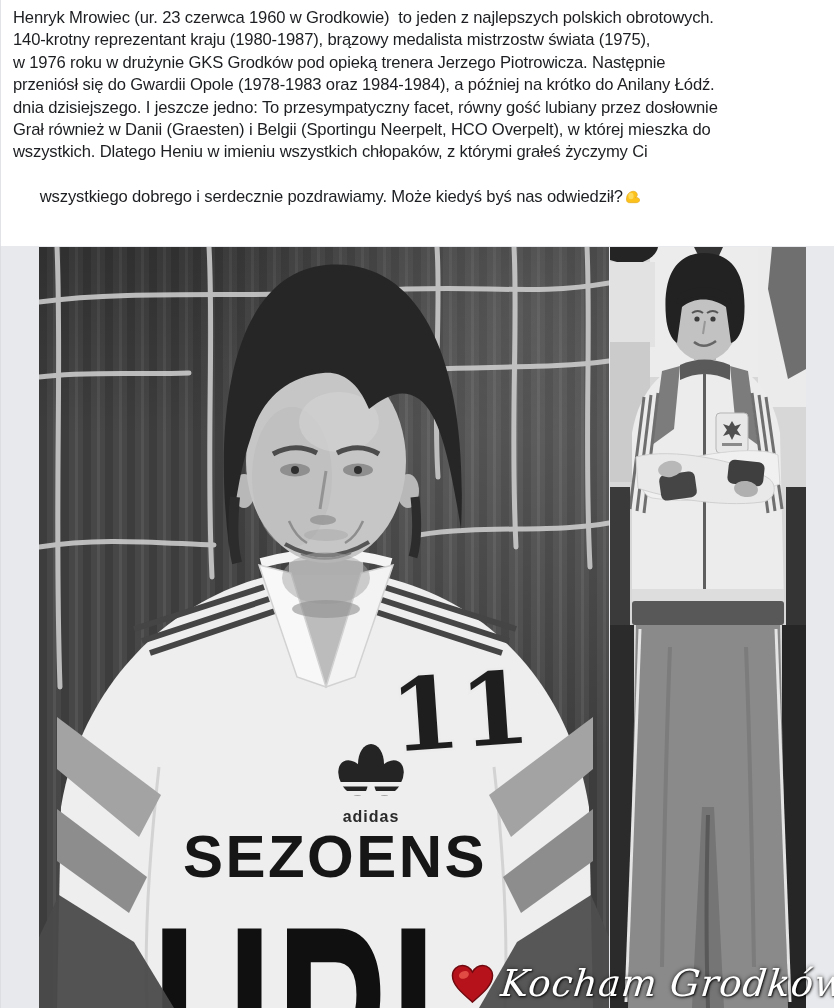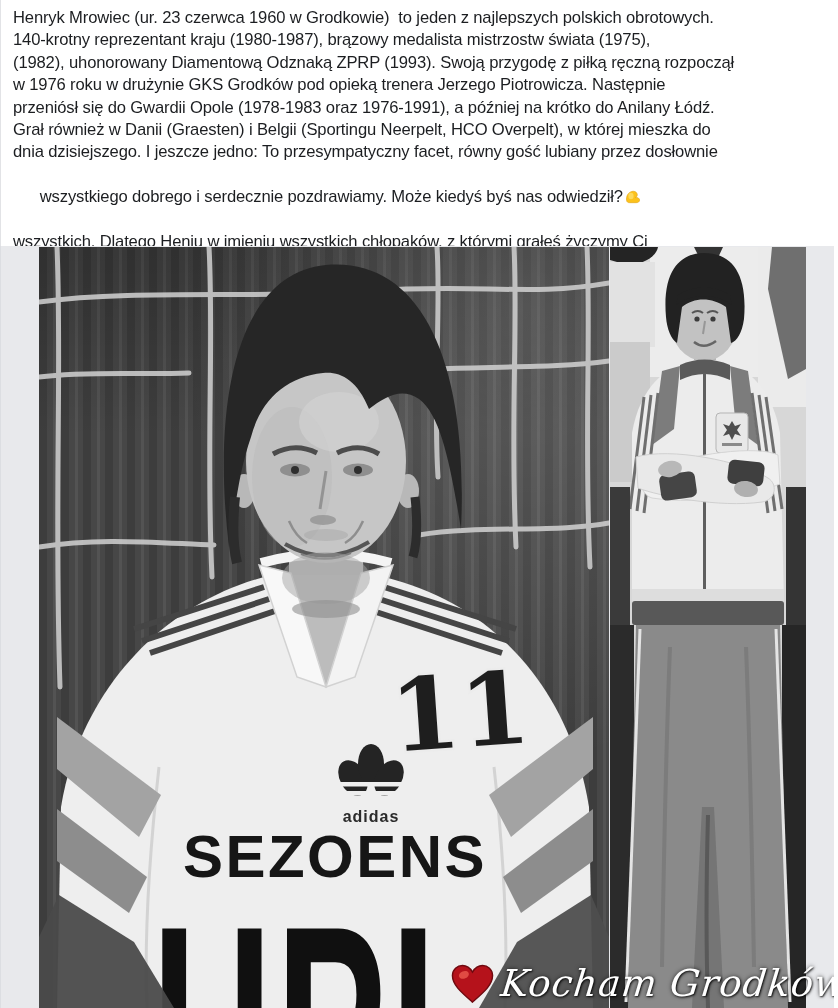--- a/index.html
+++ b/index.html
@@ -22,32 +22,31 @@
   svg text{user-select:none;}
 </style>
 </head>
 <body>
 
 <div class="stage">
 
   <div class="text-section">
     <div class="line">Henryk Mrowiec (ur. 23 czerwca 1960 w Grodkowie)  to jeden z najlepszych polskich obrotowych.</div>
     <div class="line">140-krotny reprezentant kraju (1980-1987), brązowy medalista mistrzostw świata (1975),</div>
-    <div class="line">(1982), uhonorowany Diamentową Odznaką ZPRP (1993). Swoją przygodę z piłką ręczną rozpoczął</div>
     <div class="line">w 1976 roku w drużynie GKS Grodków pod opieką trenera Jerzego Piotrowicza. Następnie</div>
-    <div class="line">przeniósł się do Gwardii Opole (1978-1983 oraz 1976-1991), a później na krótko do Anilany Łódź.</div>
+    <div class="line">przeniósł się do Gwardii Opole (1978-1983 oraz 1984-1984), a później na krótko do Anilany Łódź.</div>
+    <div class="line">dnia dzisiejszego. I jeszcze jedno: To przesympatyczny facet, równy gość lubiany przez dosłownie</div>
     <div class="line">Grał również w Danii (Graesten) i Belgii (Sportingu Neerpelt, HCO Overpelt), w której mieszka do</div>
-    <div class="line">dnia dzisiejszego. I jeszcze jedno: To przesympatyczny facet, równy gość lubiany przez dosłownie</div>
+    <div class="line">wszystkich. Dlatego Heniu w imieniu wszystkich chłopaków, z którymi grałeś życzymy Ci</div>
     <div class="line">
       <span>wszystkiego dobrego i serdecznie pozdrawiamy. Może kiedyś byś nas odwiedził?</span><svg class="emoji" viewBox="0 0 18 18">
         <path d="M2.6,13.6 C2.0,9.2 4.0,5.4 8.0,4.4 C10.6,3.8 12.7,5.0 13.2,7.0 C13.6,8.6 12.8,10.0 11.2,10.5 C13.8,10.1 15.6,11.4 15.6,13.1 C15.6,14.8 14.1,15.7 12.1,15.7 L5.6,15.7 C3.8,15.7 2.9,15.0 2.6,13.6 Z" fill="#fcc21b" stroke="#e0a214" stroke-width="0.6"></path>
         <ellipse cx="7" cy="9" rx="2.6" ry="3.2" fill="#fdd95c"></ellipse>
       </svg>
     </div>
-    <div class="line">wszystkich. Dlatego Heniu w imieniu wszystkich chłopaków, z którymi grałeś życzymy Ci</div>
   </div>
 
   <div class="photos-section">
 
     <div class="photo-main">
       <svg viewBox="0 0 570 761" preserveAspectRatio="none">
         <defs>
           <pattern id="curtain" patternUnits="userSpaceOnUse" width="22" height="10">
             <rect width="22" height="10" fill="#474747"></rect>
             <rect x="0" width="8" height="10" fill="#3d3d3d"></rect>

